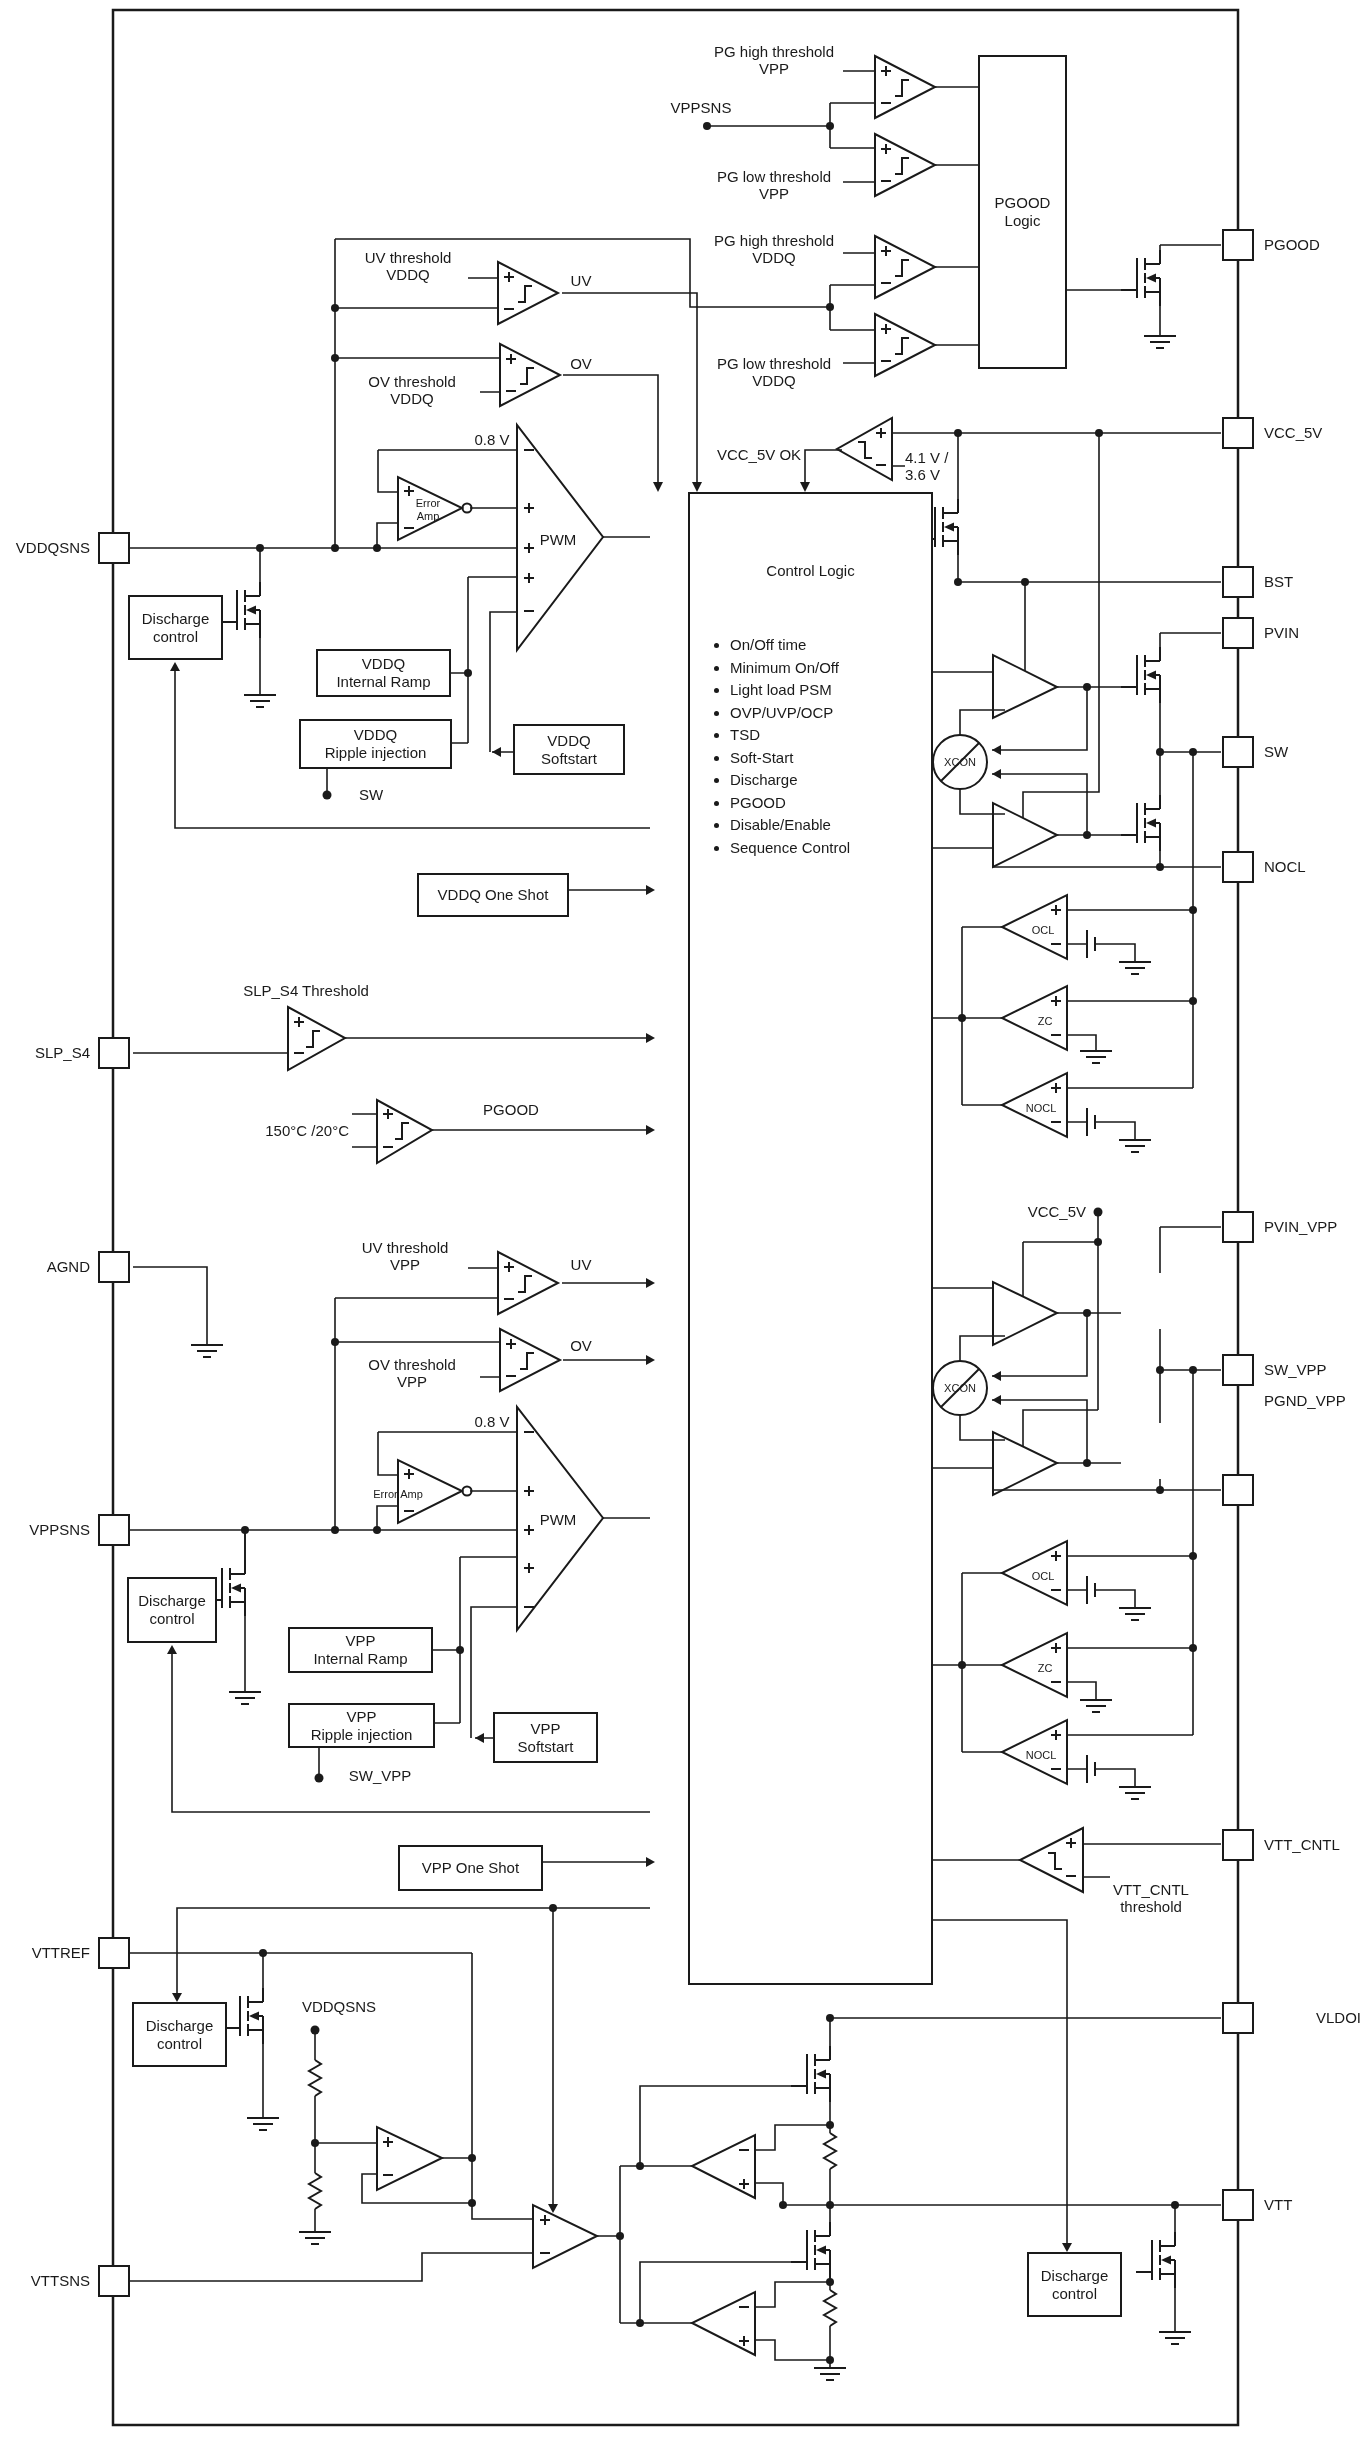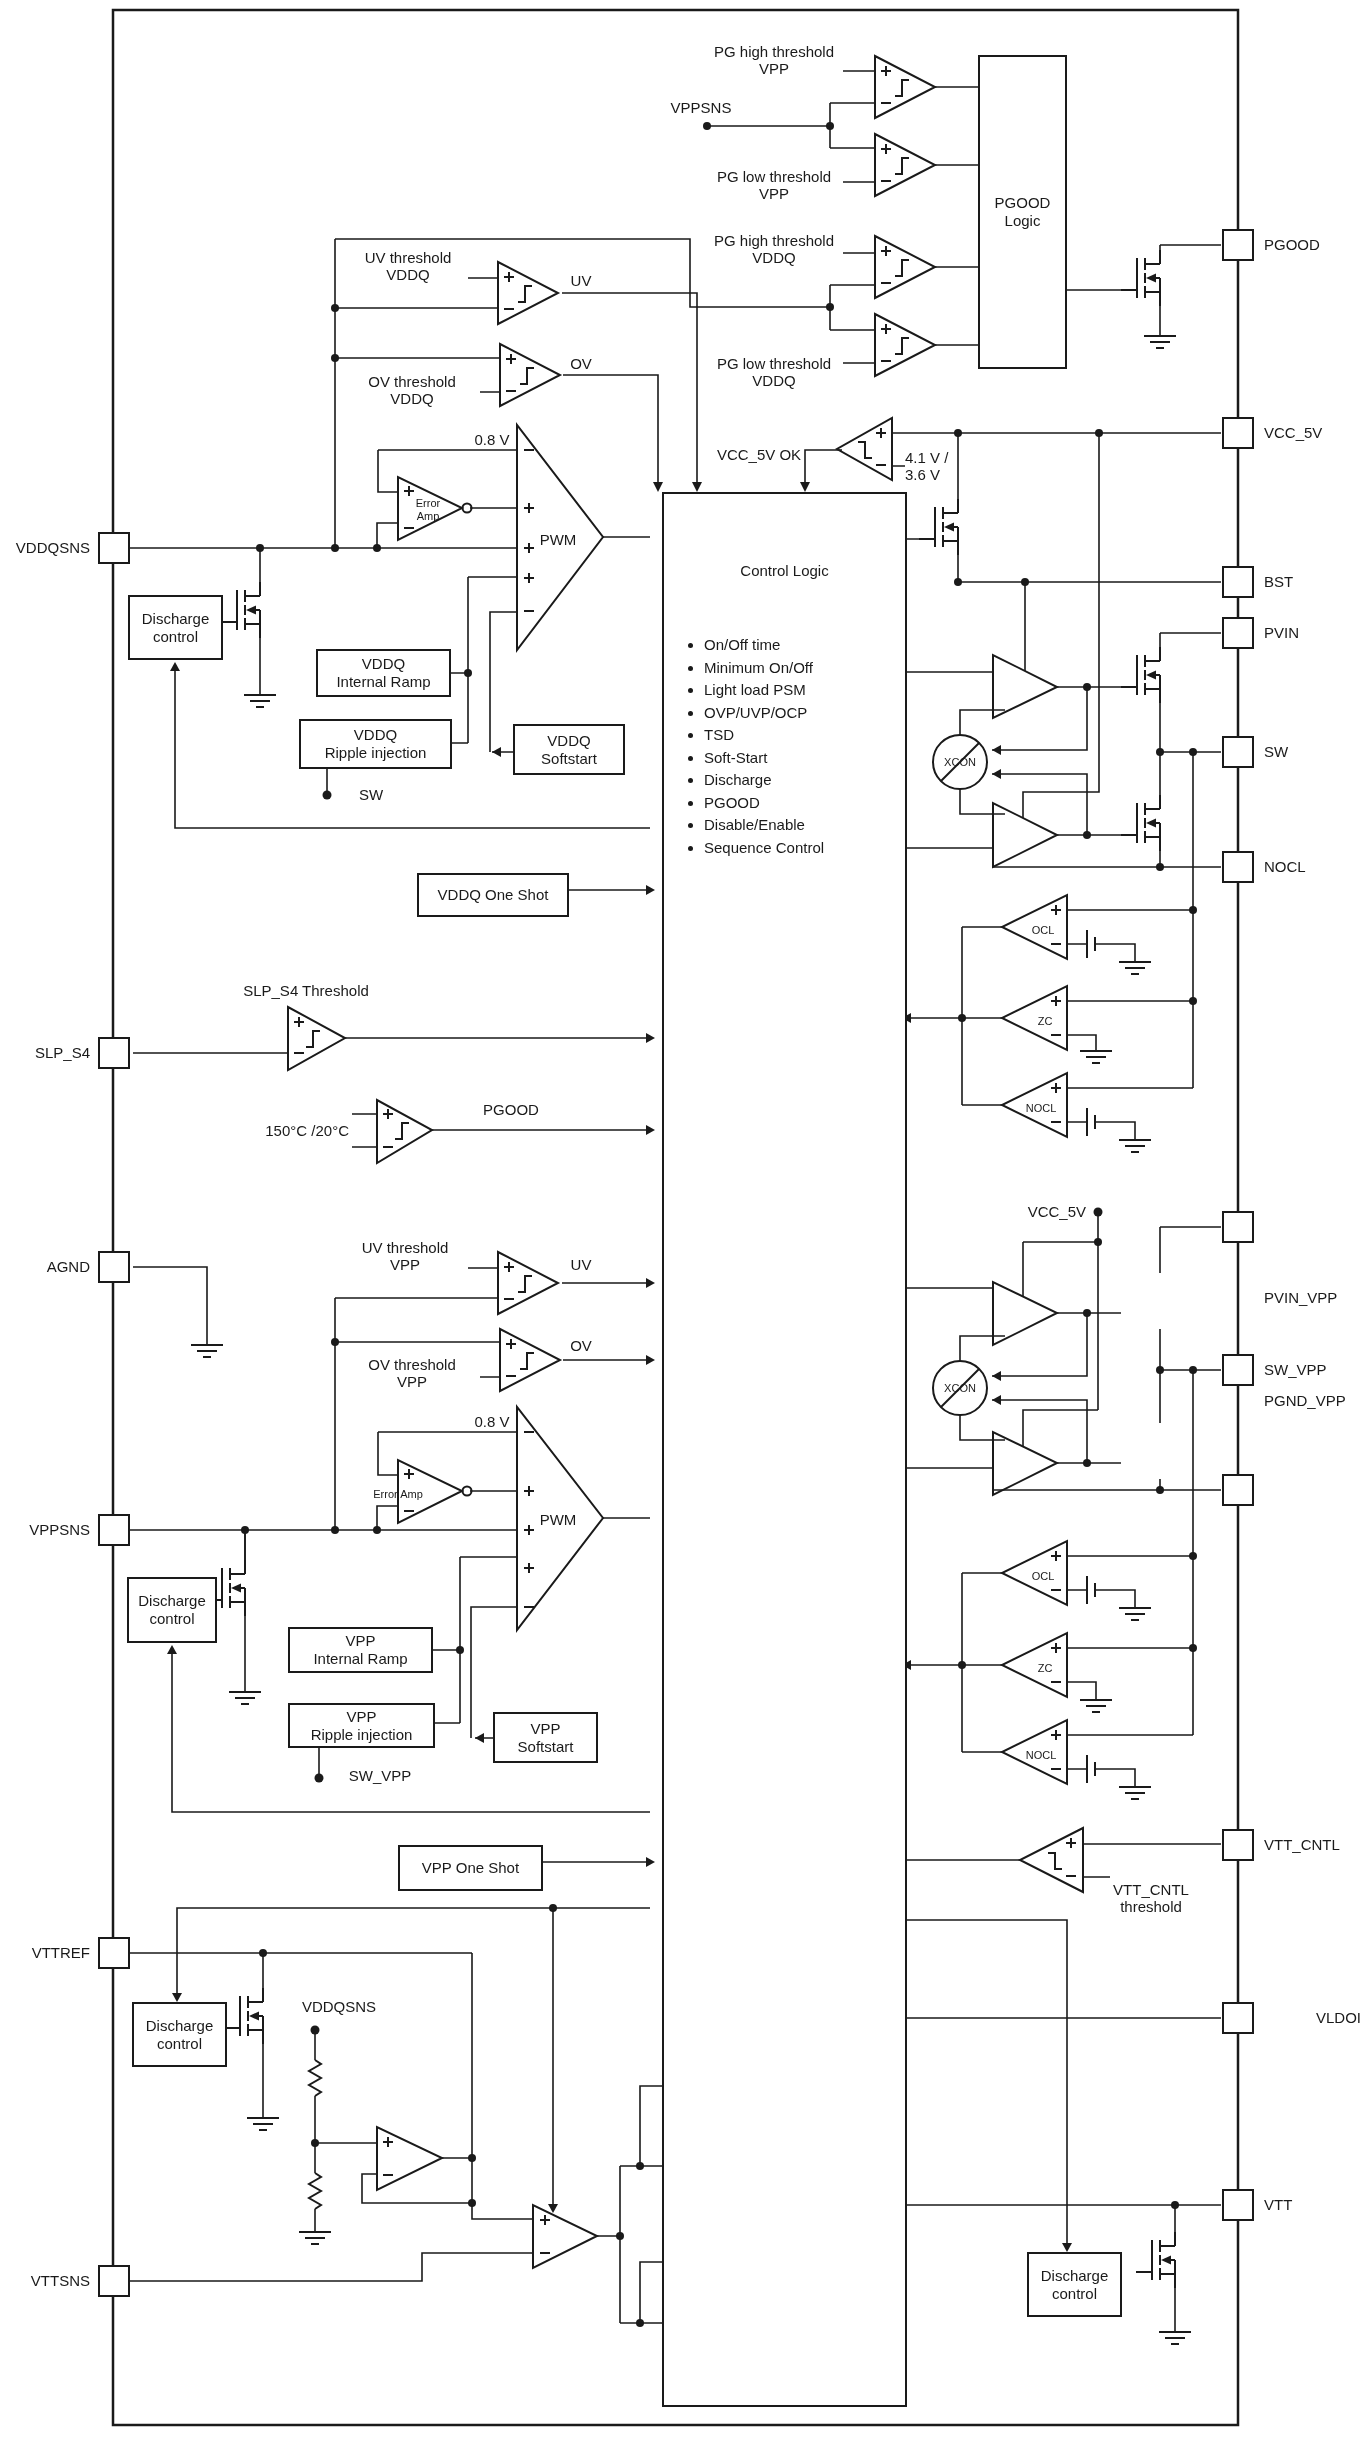--- a/index.html
+++ b/index.html
@@ -441,31 +441,31 @@
 <div class="lbl right-a" style="left:90px;top:1267px">AGND</div>
 <div class="lbl right-a" style="left:90px;top:1530px">VPPSNS</div>
 <div class="lbl right-a" style="left:90px;top:1953px">VTTREF</div>
 <div class="lbl right-a" style="left:90px;top:2281px">VTTSNS</div>
 <div class="lbl left-a" style="left:1264px;top:245px">PGOOD</div>
 <div class="lbl left-a" style="left:1264px;top:433px">VCC_5V</div>
 <div class="lbl left-a" style="left:1264px;top:582px">BST</div>
 <div class="lbl left-a" style="left:1264px;top:633px">PVIN</div>
 <div class="lbl left-a" style="left:1264px;top:752px">SW</div>
 <div class="lbl left-a" style="left:1264px;top:867px">NOCL</div>
-<div class="lbl left-a" style="left:1264px;top:1298px">PVIN_VPP</div>
+<div class="lbl left-a" style="left:1264px;top:1227px">PVIN_VPP</div>
 <div class="lbl left-a" style="left:1264px;top:1370px">SW_VPP</div>
 <div class="lbl left-a" style="left:1264px;top:1401px">PGND_VPP</div>
 <div class="lbl left-a" style="left:1264px;top:1845px">VTT_CNTL</div>
 <div class="lbl left-a" style="left:1316px;top:2018px">VLDOIN</div>
 <div class="lbl left-a" style="left:1264px;top:2205px">VTT</div>
 
 <div class="box" style="left:978px;top:55px;width:89px;height:314px">PGOOD
 Logic</div>
 
-<div class="box control" style="left:662px;top:492px;width:245px;height:1915px">
+<div class="box control" style="left:688px;top:492px;width:245px;height:1493px">
   <div class="cl-title">Control Logic</div>
   <ul>
     <li>On/Off time</li>
     <li>Minimum On/Off</li>
     <li>Light load PSM</li>
     <li>OVP/UVP/OCP</li>
     <li>TSD</li>
     <li>Soft-Start</li>
     <li>Discharge</li>
     <li>PGOOD</li>

